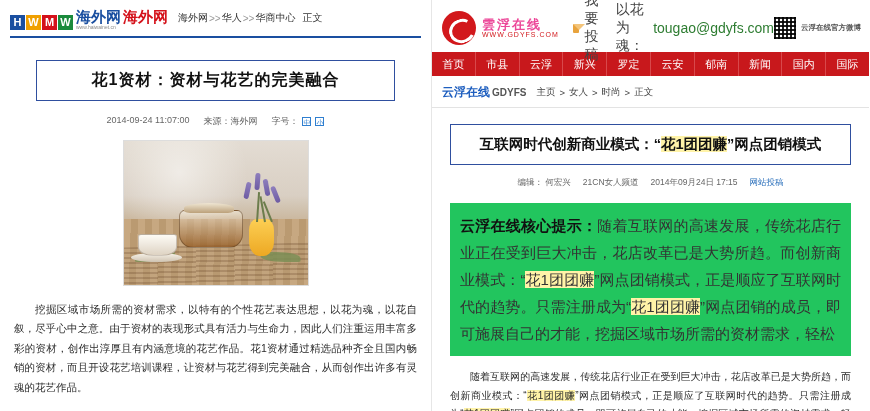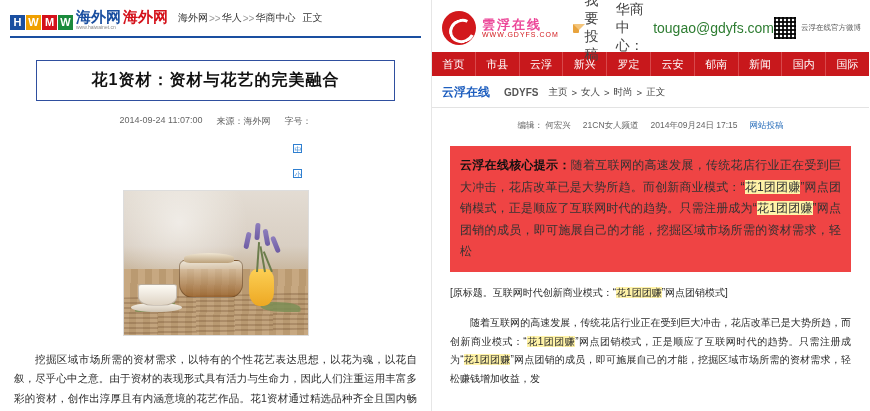--- a/index.html
+++ b/index.html
@@ -114,22 +114,21 @@
     text-align: center;
     font-size: 9px;
     color: #666;
     display: flex;
     justify-content: center;
     gap: 14px;
   }
   .hw-meta .fs-group {
     display: inline-flex;
     align-items: center;
-    gap: 16px;
-    flex-direction: column;
+    gap: 4px;
   }
   .fs-btn {
     display: inline-block;
     width: 9px;
     height: 9px;
     border: 1px solid #2f7fd0;
     color: #2f7fd0;
     font-size: 7px;
     line-height: 9px;
     text-align: center;
@@ -334,20 +333,21 @@
       repeating-linear-gradient(0deg, #222 0 2px, #fff 2px 4px),
       repeating-linear-gradient(90deg, #222 0 2px, #fff 2px 4px);
     background-blend-mode: multiply;
     margin-left: auto;
     margin-right: 5px;
   }
   .gd-qr-label {
     font-size: 7.5px;
     color: #555;
     white-space: nowrap;
+    font-weight: bold;
   }
   .gd-nav {
     display: flex;
     background: #c8181c;
     height: 24px;
     align-items: stretch;
   }
   .gd-nav-item {
     flex: 1;
     color: #fff;
@@ -364,21 +364,21 @@
     align-items: center;
     gap: 4px;
     padding: 8px 10px 6px 10px;
     font-size: 9.5px;
     color: #444;
     border-bottom: 1px solid #e3e3e3;
   }
   .gd-crumb-logo {
     display: inline-flex;
     align-items: baseline;
-    gap: 14px;
+    gap: 2px;
     margin-right: 6px;
   }
   .gd-crumb-cn {
     color: #1f5fbf;
     font-weight: bold;
     font-size: 12px;
     font-family: "Liberation Serif", serif;
   }
   .gd-crumb-en {
     color: #555;
@@ -402,23 +402,23 @@
     font-size: 8.5px;
     color: #666;
     display: flex;
     justify-content: center;
     gap: 12px;
     align-items: center;
   }
   .gd-meta .link { color: #2a6fbb; }
   .gd-core {
     margin: 14px 18px 0 18px;
-    background: #ef4444;
+    background: #22c55e;
     padding: 9px 10px;
-    font-size: 12px;
+    font-size: 15px;
     line-height: 1.8;
     color: #333;
     text-align: justify;
   }
   .gd-core b { color: #111; }
   .gd-para {
     margin: 12px 18px 0 18px;
     font-size: 10px;
     line-height: 1.85;
     color: #2b2b2b;
@@ -508,21 +508,21 @@
       <div class="gd-logo">
         <div class="gd-mark"></div>
         <div class="gd-logo-text">
           <span class="gd-cn">雲浮在线</span>
           <span class="gd-en">WWW.GDYFS.COM</span>
         </div>
       </div>
       <div class="gd-contact">
         <span class="mail-icon"></span>
         <span>我要投稿</span>
-        <span>华商中心：</span>
+        <span>以花为魂：</span>
         <span class="gd-mailtxt">tougao@gdyfs.com</span>
       </div>
       <div class="gd-qr"></div>
       <span class="gd-qr-label">云浮在线官方微博</span>
     </div>
 
     <div class="gd-nav">
       <div class="gd-nav-item">首页</div>
       <div class="gd-nav-item">市县</div>
       <div class="gd-nav-item">云浮</div>
@@ -542,30 +542,32 @@
       </span>
       <span>主页</span>
       <span class="sep">&gt;</span>
       <span>女人</span>
       <span class="sep">&gt;</span>
       <span>时尚</span>
       <span class="sep">&gt;</span>
       <span>正文</span>
     </div>
 
+    <div class="gd-title-box">
+      <div class="gd-title">互联网时代创新商业模式：“<span class="hl">花1团团赚</span>”网点团销模式</div>
+    </div>
 
     <div class="gd-meta">
       <span>编辑： 何宏兴</span>
       <span>21CN女人频道</span>
       <span>2014年09月24日 17:15</span>
       <span class="link">网站投稿</span>
     </div>
 
     <div class="gd-core">
       <b>云浮在线核心提示：</b><span>随着互联网的高速发展，传统花店行业正在受到巨大冲击，花店改革已是大势所趋。而创新商业模式：“<span class="hl">花1团团赚</span>”网点团销模式，正是顺应了互联网时代的趋势。只需注册成为“<span class="hl">花1团团赚</span>”网点团销的成员，即可施展自己的才能，挖掘区域市场所需的资材需求，轻松</span>
     </div>
 
-    <p class="gd-para">[原标题。互联网时代创新商业模式：“<span class="hl">花1团团赚</span>”网点团销模式]</p>
 
     <p class="gd-para indent">随着互联网的高速发展，传统花店行业正在受到巨大冲击，花店改革已是大势所趋，而创新商业模式：“<span class="hl">花1团团赚</span>”网点团销模式，正是顺应了互联网时代的趋势。只需注册成为“<span class="hl">花1团团赚</span>”网点团销的成员，即可施展自己的才能，挖掘区域市场所需的资材需求，轻松赚钱增加收益，发</p>
   </div>
 
 </div>
 
 </body></html>

